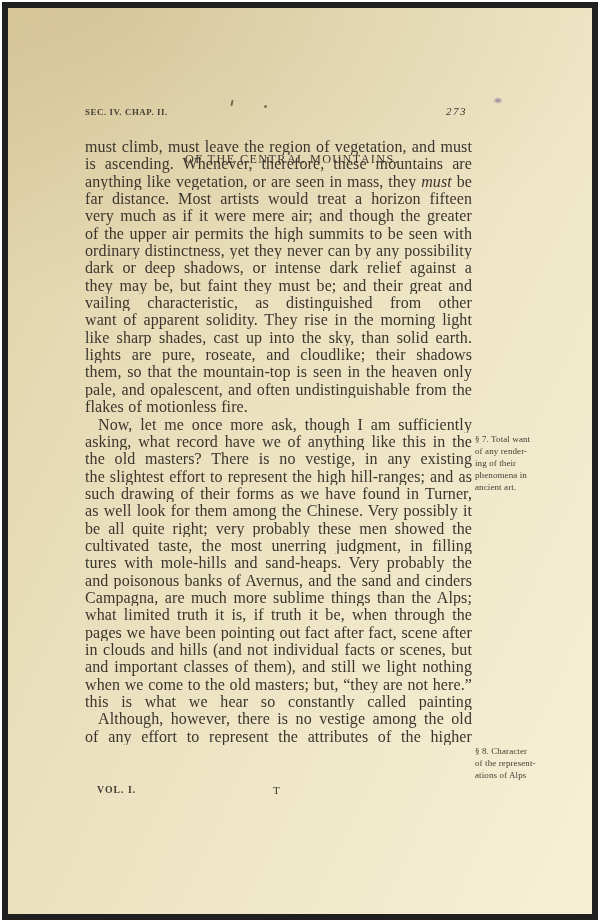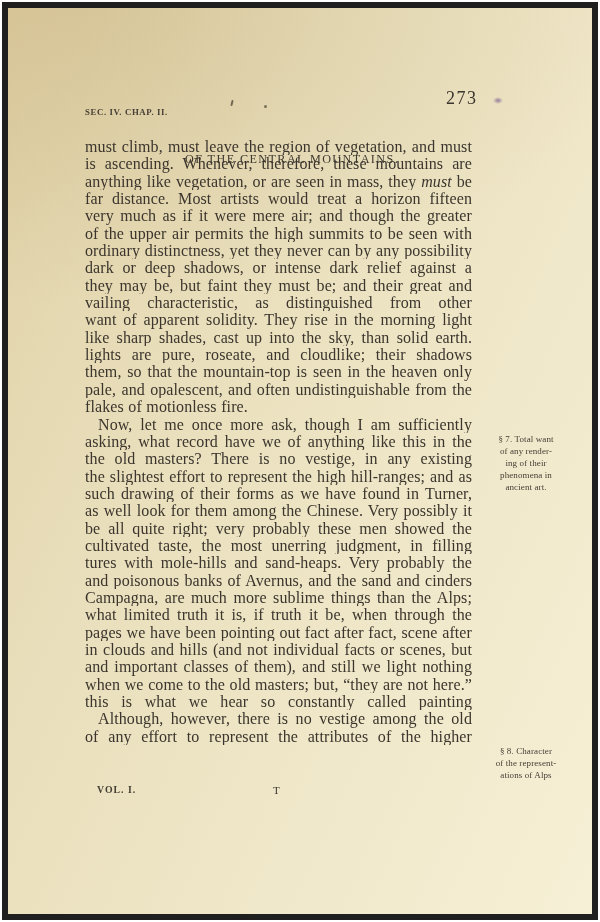--- a/index.html
+++ b/index.html
@@ -24,39 +24,39 @@
   
   .hdr-section {
     position: absolute; left: 77px; top: 99px;
     font-size: 8.8px; letter-spacing: 0.6px; font-weight: bold; color: #463f35;
   }
   .hdr-title {
     position: absolute; left: 177px; top: 96px;
     font-size: 12.2px; letter-spacing: 1.4px; color: #3e382f; margin-top: 48px;
   }
   .hdr-pagenum {
-    position: absolute; left: 438px; top: 80px;
-    font-size: 18px; letter-spacing: 1.5px;
+    position: absolute; left: 438px; top: 97px;
+    font-size: 11px; letter-spacing: 1.5px; font-style: italic;
   }
 
   
   .text-block {
     position: absolute; left: 77px; top: 130px; width: 387px;
     font-size: 16px; letter-spacing: 0.1px; word-spacing: 0.4px;
   }
   .tl { height: 17.35px; line-height: 17.35px; overflow: hidden; }
   .j  { text-align: justify; text-align-last: justify; }
   .last { text-align: left; }
   .indent { text-indent: 13px; }
   .em { font-style: italic; }
 
   
   .margin-note {
     position: absolute; left: 467px; width: 102px;
-    font-size: 9px; line-height: 11.9px; letter-spacing: 0.1px; color: #453e34; text-align: center;
+    font-size: 9px; line-height: 11.9px; letter-spacing: 0.1px; color: #453e34;
   }
   .note-7 { top: 426px; }
   .note-8 { top: 738px; }
   .mn-line { white-space: nowrap; }
 
   
   .footer-vol {
     position: absolute; left: 89px; top: 776px;
     font-size: 9.8px; letter-spacing: 1px; font-weight: bold; color: #453e34;
   }

